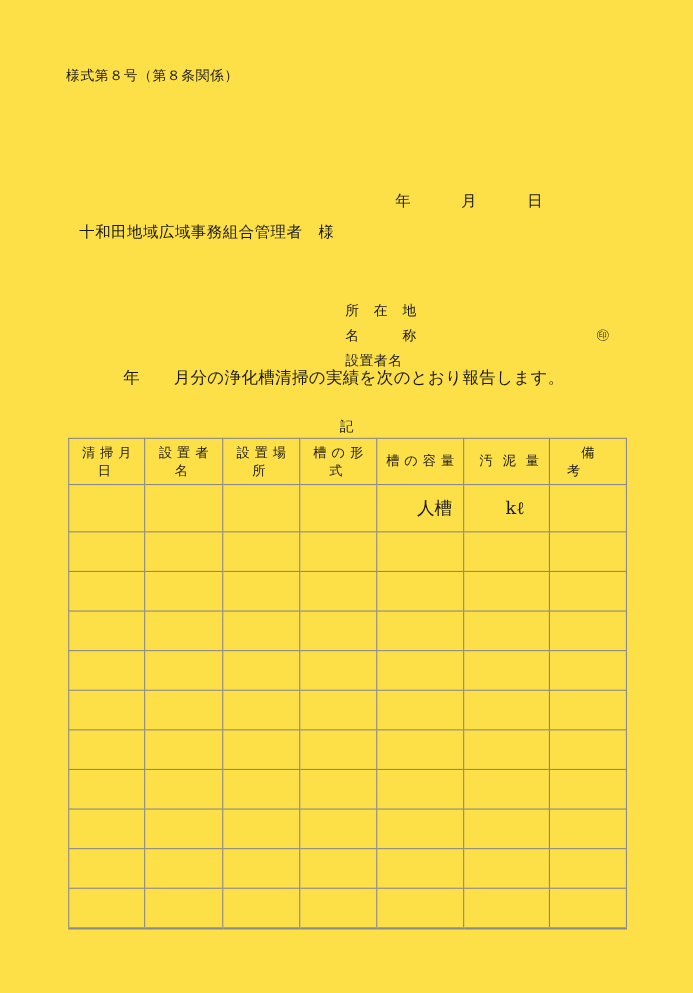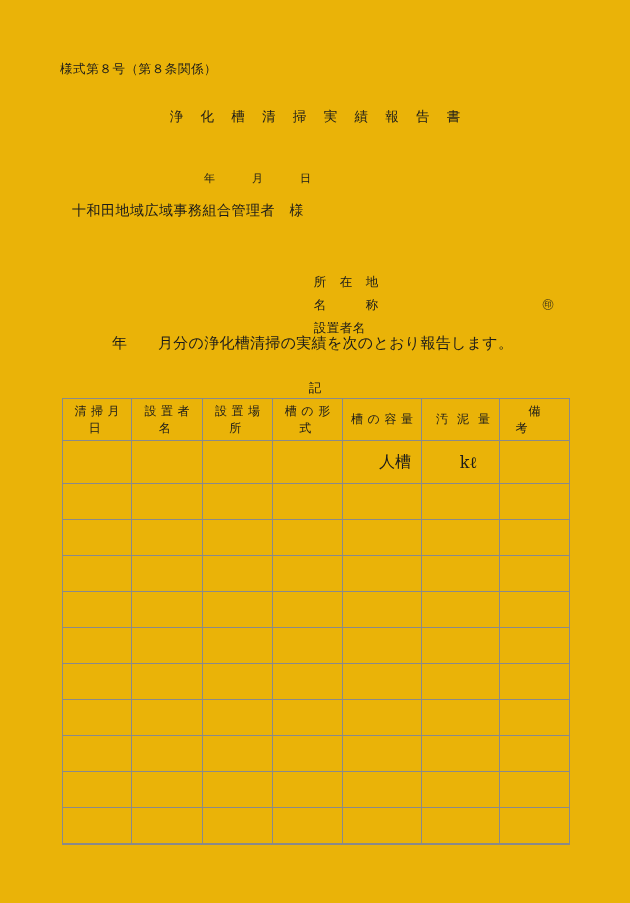--- a/index.html
+++ b/index.html
@@ -13,21 +13,21 @@
     background: #ffffff;
     font-family: "DejaVu Serif", "Liberation Serif", serif;
     color: #1a1a1a;
     position: relative;
     overflow: hidden;
   }
 
   .page {
     position: absolute;
     inset: 0;
-    background: #eab308;
+    background: #fde047;
     padding-left: 32px;
   }
 
   
   .abs { position: absolute; white-space: nowrap; }
 
   .form-no {
     left: 60px;
     top: 61px;
     font-size: 12.5px;
@@ -42,22 +42,24 @@
     font-size: 13.5px;
     letter-spacing: 6.5px;
     text-indent: 6.5px;
     white-space: nowrap;
   }
 
   .date-line {
     left: 0;
     right: 0;
     top: 158px;
-    font-size: 11px;
+    text-align: center;
+    font-size: 14px;
     white-space: pre;
+    font-family: Liberation Mono, monospace;
   }
   .date-line .inner {
     display: inline-block;
     margin-left: 190px;
     letter-spacing: 1px;
   }
 
   .addressee {
     left: 72px;
     top: 202px;
@@ -168,21 +170,20 @@
   col.c6 { width: 78px; }
   col.c7 { width: 70px; }
 </style>
 </head>
 <body>
 
 <div class="page">
 
   <div class="abs form-no">様式第８号（第８条関係）</div>
 
-  <div class="abs doc-title">浄 化 槽 清 掃 実 績 報 告 書</div>
 
   <div class="abs date-line">
     <span class="inner">年　　　月　　　日</span>
   </div>
 
   <div class="abs addressee">十和田地域広域事務組合管理者　様</div>
 
   <div class="reporter">
     <div class="reporter-row">
       <span class="reporter-label">所　在　地</span>

